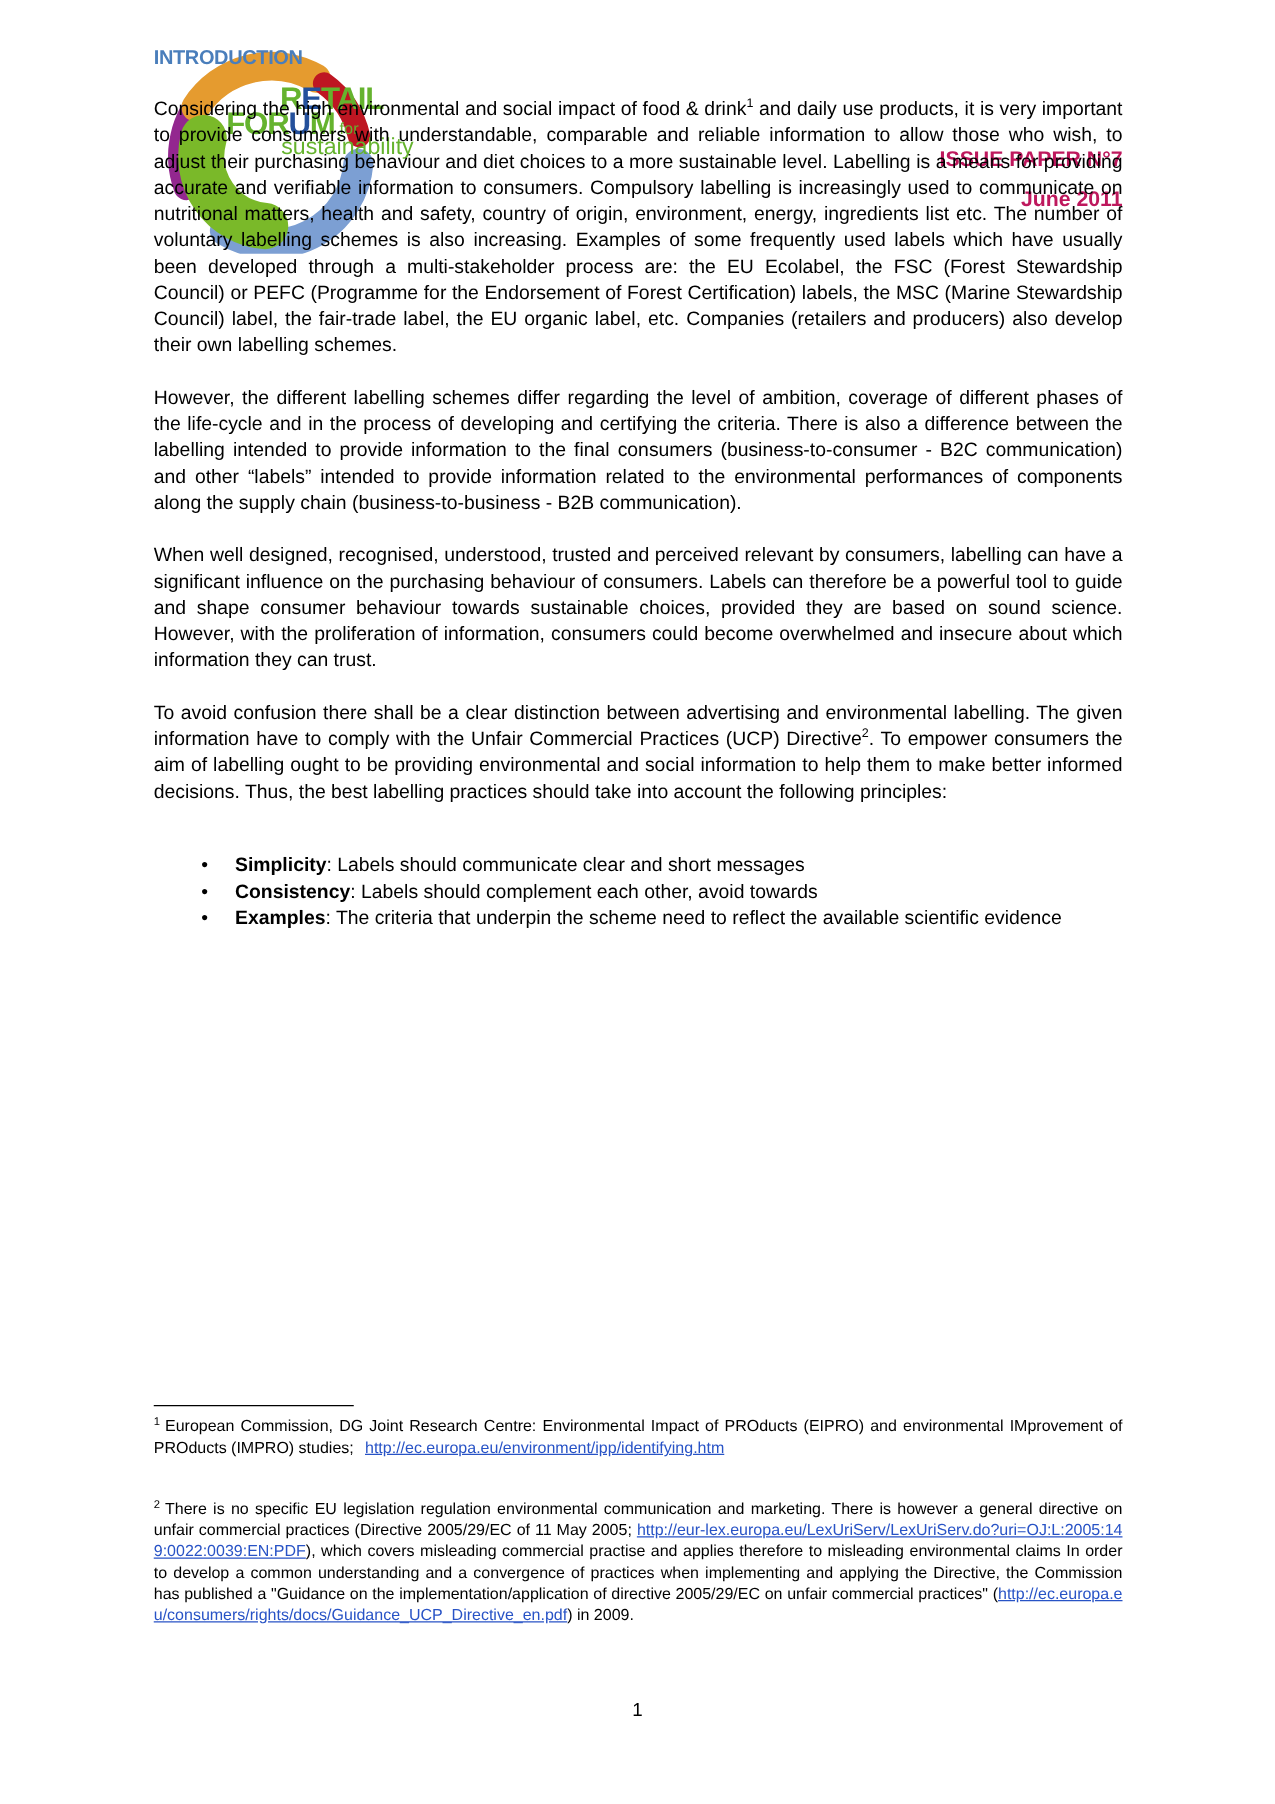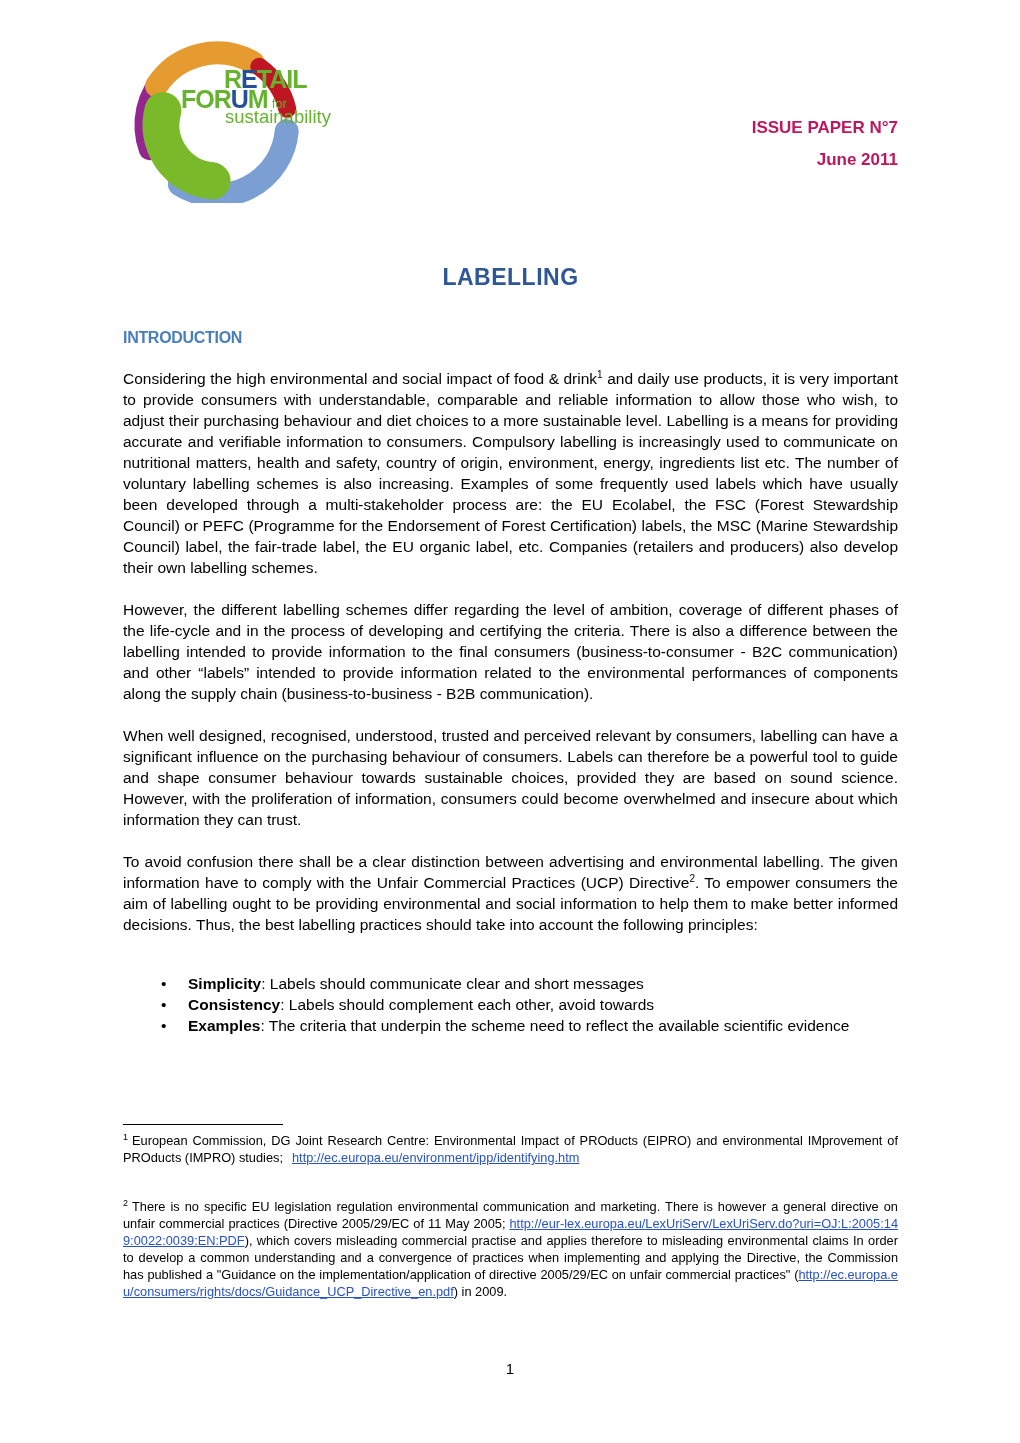--- a/index.html
+++ b/index.html
@@ -155,21 +155,20 @@
     </div>
   </div>
 
   <div class="header-right">
     <div>ISSUE PAPER N°7</div>
     <div>June 2011</div>
   </div>
 
   <div class="content">
 
-    <div class="doc-title">LABELLING</div>
 
     <div class="section-heading">INTRODUCTION</div>
 
     <p class="para"><span>Considering the high environmental and social impact of food &amp; drink</span><sup class="fn-ref">1</sup><span> and daily use products, it is very important to provide consumers with understandable, comparable and reliable information to allow those who wish, to adjust their purchasing behaviour and diet choices to a more sustainable level. Labelling is a means for providing accurate and verifiable information to consumers. Compulsory labelling is increasingly used to communicate on nutritional matters, health and safety, country of origin, environment, energy, ingredients list etc. The number of voluntary labelling schemes is also increasing. Examples of some frequently used labels which have usually been developed through a multi-stakeholder process are: the EU Ecolabel, the FSC (Forest Stewardship Council) or PEFC (Programme for the Endorsement of Forest Certification) labels, the MSC (Marine Stewardship Council) label, the fair-trade label, the EU organic label, etc. Companies (retailers and producers) also develop their own labelling schemes.</span></p>
 
     <p class="para">However, the different labelling schemes differ regarding the level of ambition, coverage of different phases of the life-cycle and in the process of developing and certifying the criteria. There is also a difference between the labelling intended to provide information to the final consumers (business-to-consumer - B2C communication) and other “labels” intended to provide information related to the environmental performances of components along the supply chain (business-to-business - B2B communication).</p>
 
     <p class="para">When well designed, recognised, understood, trusted and perceived relevant by consumers, labelling can have a significant influence on the purchasing behaviour of consumers. Labels can therefore be a powerful tool to guide and shape consumer behaviour towards sustainable choices, provided they are based on sound science. However, with the proliferation of information, consumers could become overwhelmed and insecure about which information they can trust.</p>
 
     <p class="para"><span>To avoid confusion there shall be a clear distinction between advertising and environmental labelling. The given information have to comply with the Unfair Commercial Practices (UCP) Directive</span><sup class="fn-ref">2</sup><span>. To empower consumers the aim of labelling ought to be providing environmental and social information to help them to make better informed decisions. Thus, the best labelling practices should take into account the following principles:</span></p>

